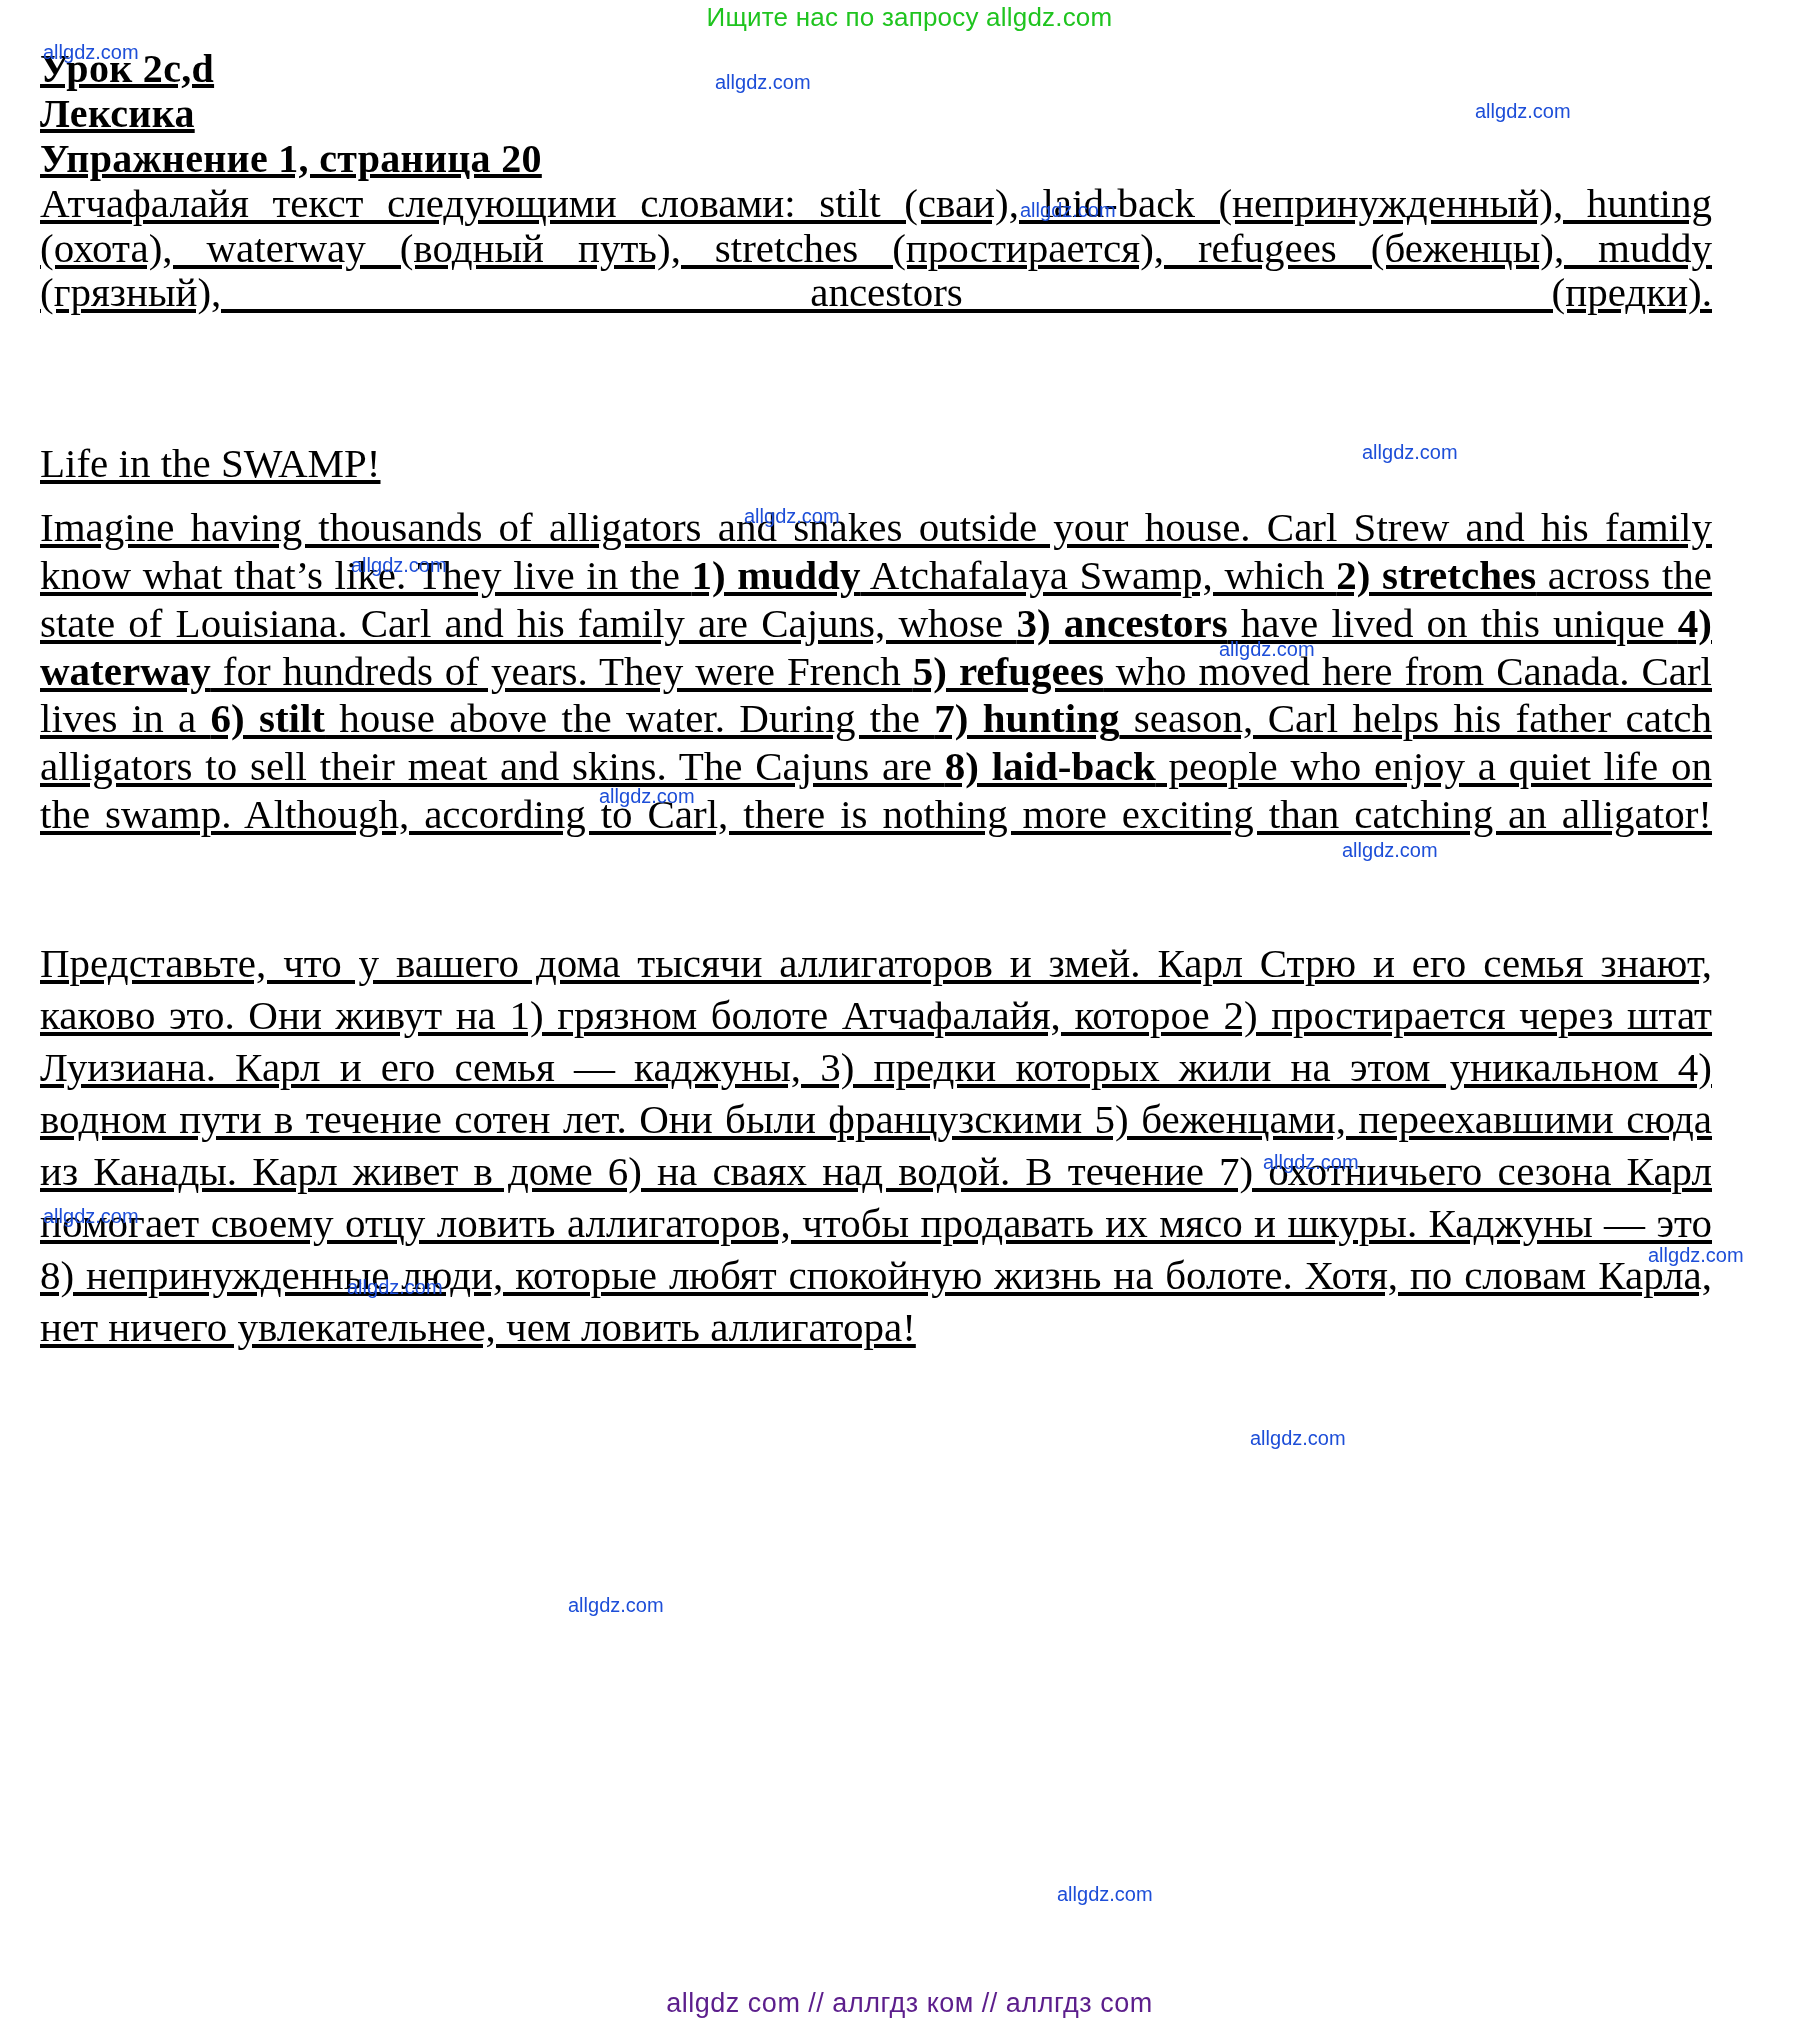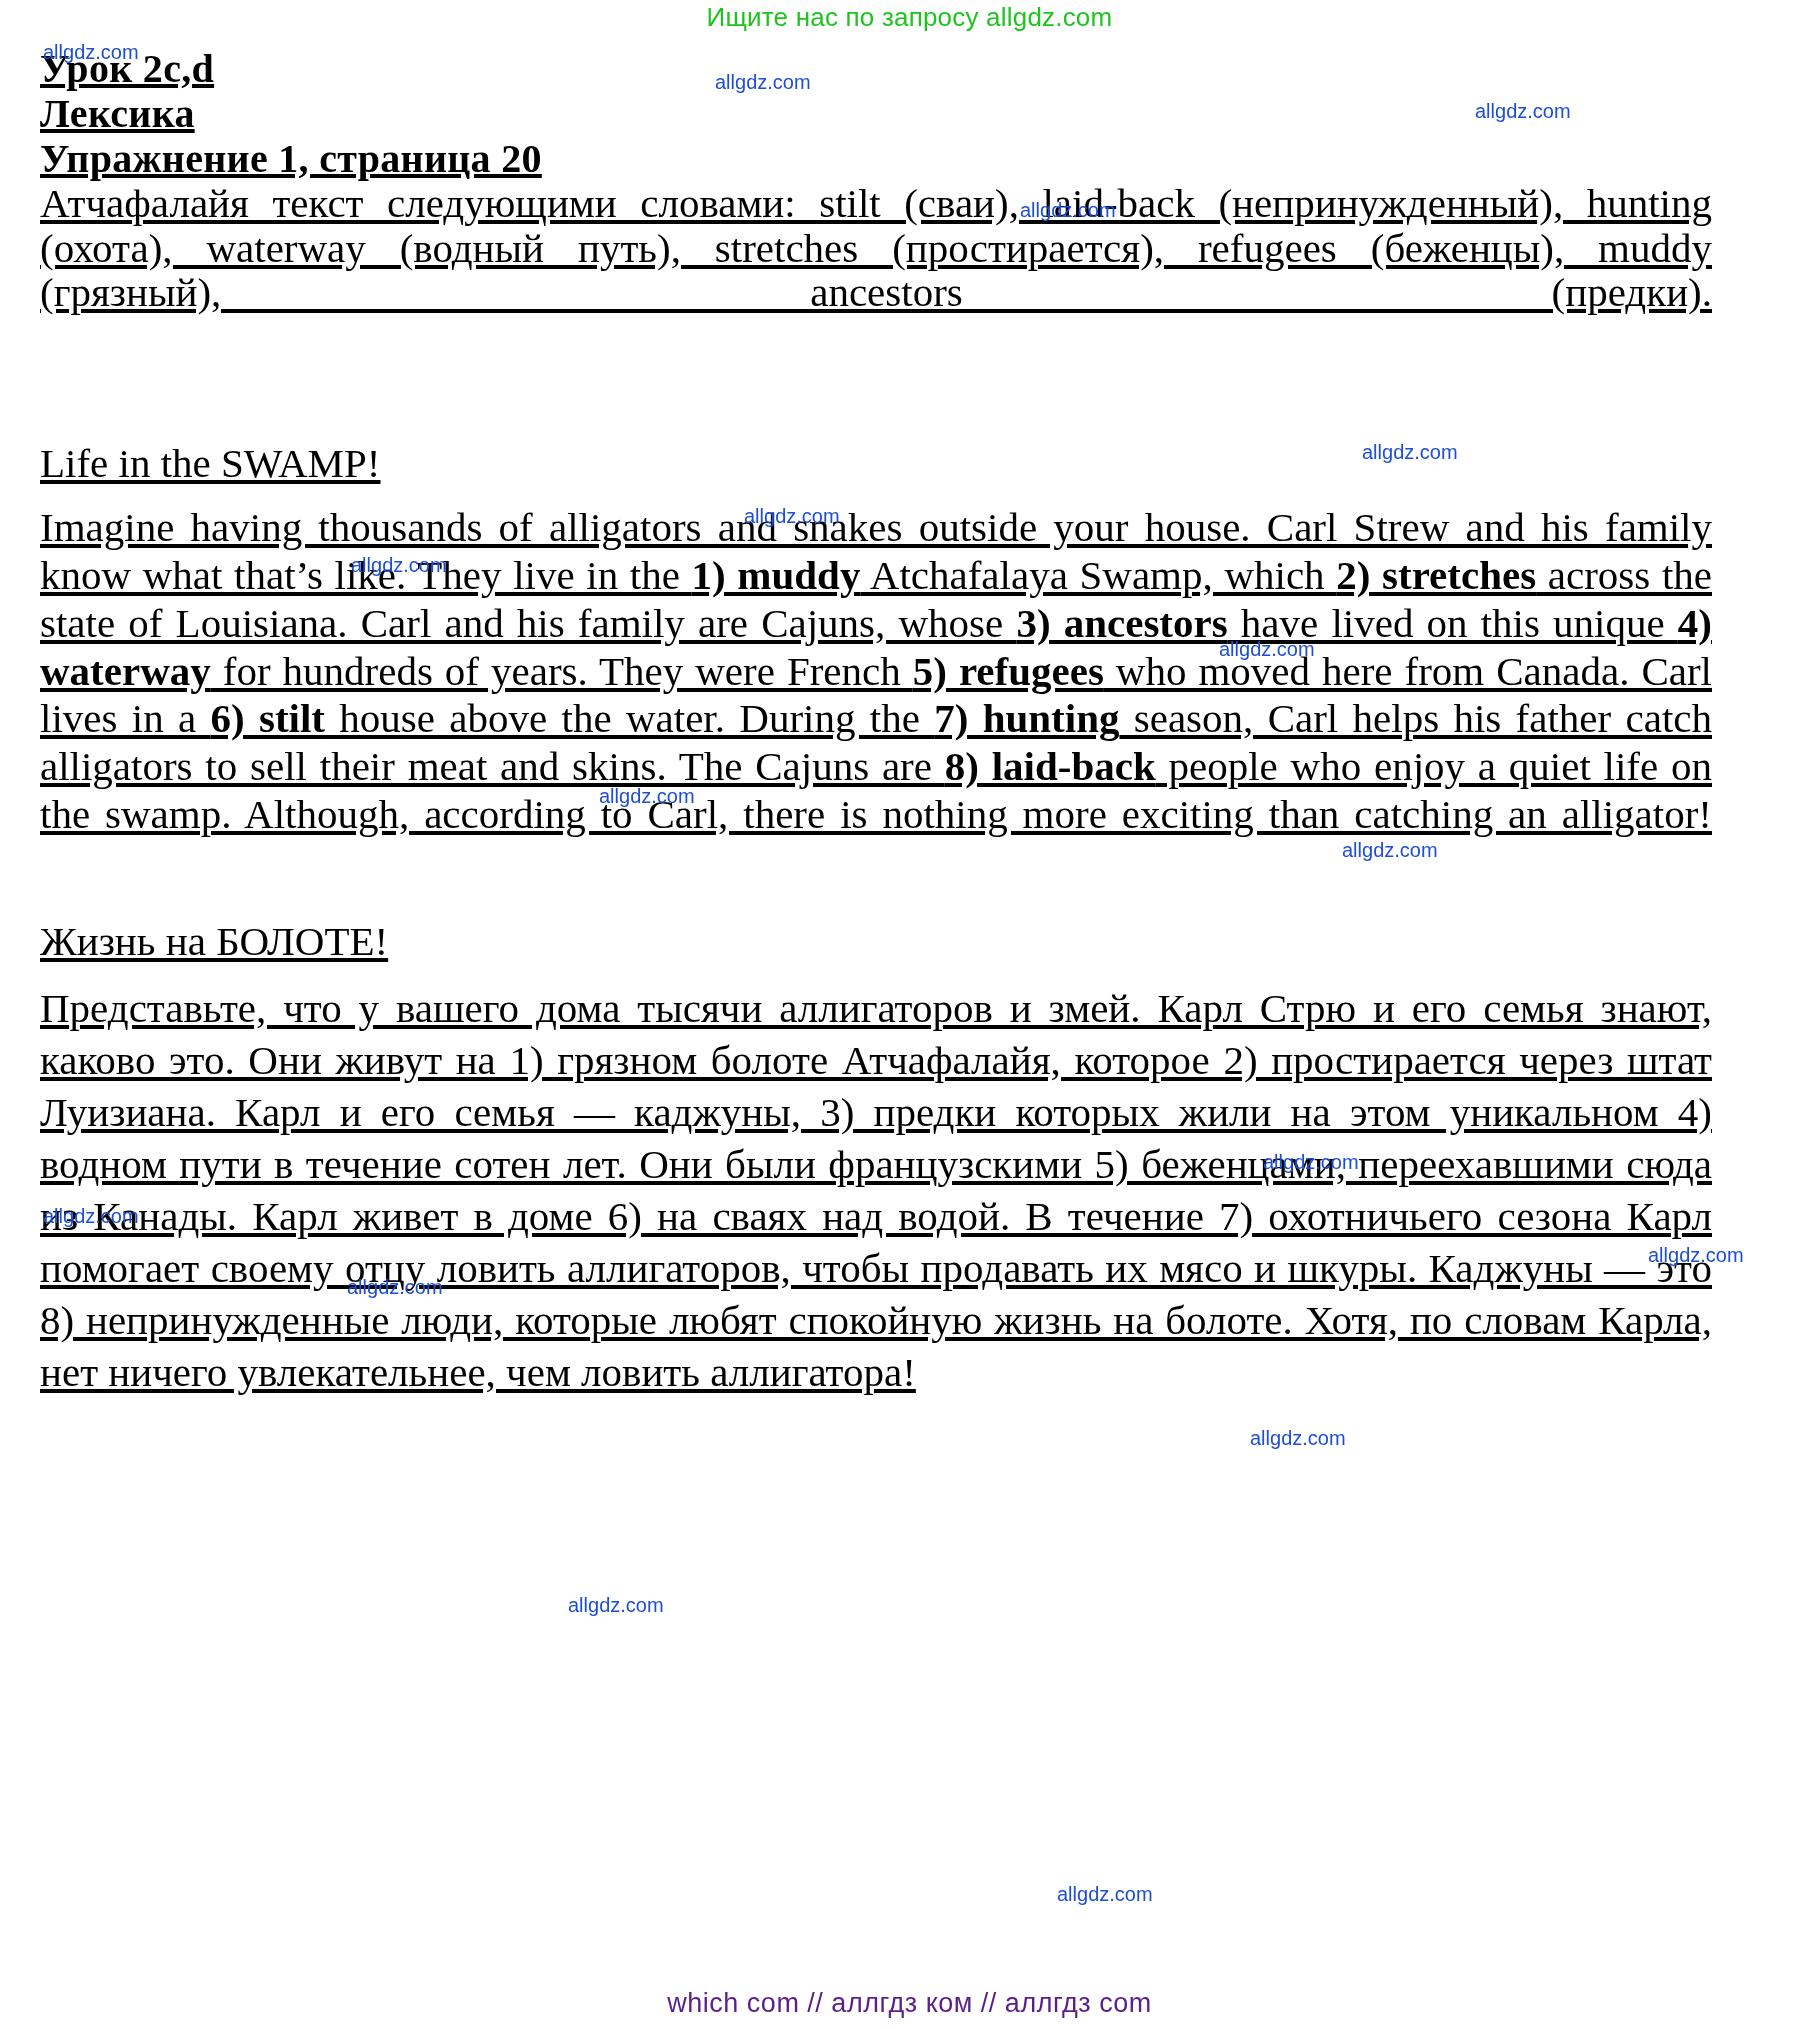--- a/index.html
+++ b/index.html
@@ -146,21 +146,20 @@
     <div class="gap-lg"></div>
 
     <div class="title-centered">Life in the SWAMP!</div>
 
     <div class="gap-sm"></div>
 
     <div class="body-text last-justify"><span>Imagine having thousands of alligators and snakes outside your house. Carl Strew and his family know what that’s like. They live in the </span><b>1) muddy</b><span> Atchafalaya Swamp, which </span><b>2) stretches</b><span> across the state of Louisiana. Carl and his family are Cajuns, whose </span><b>3) ancestors</b><span> have lived on this unique </span><b>4) waterway</b><span> for hundreds of years. They were French </span><b>5) refugees</b><span> who moved here from Canada. Carl lives in a </span><b>6) stilt</b><span> house above the water. During the </span><b>7) hunting</b><span> season, Carl helps his father catch alligators to sell their meat and skins. The Cajuns are </span><b>8) laid-back</b><span> people who enjoy a quiet life on the swamp. Although, according to Carl, there is nothing more exciting than catching an alligator!</span></div>
 
     <div class="gap-lg"></div>
 
-    <div class="title-centered">Жизнь на БОЛОТЕ!</div>
 
     <div class="gap-sm"></div>
 
     <div class="ru-text">Представьте, что у вашего дома тысячи аллигаторов и змей. Карл Стрю и его семья знают, каково это. Они живут на 1) грязном болоте Атчафалайя, которое 2) простирается через штат Луизиана. Карл и его семья — каджуны, 3) предки которых жили на этом уникальном 4) водном пути в течение сотен лет. Они были французскими 5) беженцами, переехавшими сюда из Канады. Карл живет в доме 6) на сваях над водой. В течение 7) охотничьего сезона Карл помогает своему отцу ловить аллигаторов, чтобы продавать их мясо и шкуры. Каджуны — это 8) непринужденные люди, которые любят спокойную жизнь на болоте. Хотя, по словам Карла, нет ничего увлекательнее, чем ловить аллигатора!</div>
 
   </div>
 
   <div id="watermark-layer">
       <div class="wm" style="left: 43px; top: 41px;">allgdz.com</div>
       <div class="wm" style="left: 715px; top: 71px;">allgdz.com</div>
@@ -174,16 +173,16 @@
       <div class="wm" style="left: 1342px; top: 839px;">allgdz.com</div>
       <div class="wm" style="left: 1263px; top: 1151px;">allgdz.com</div>
       <div class="wm" style="left: 43px; top: 1205px;">allgdz.com</div>
       <div class="wm" style="left: 1648px; top: 1244px;">allgdz.com</div>
       <div class="wm" style="left: 347px; top: 1276px;">allgdz.com</div>
       <div class="wm" style="left: 1250px; top: 1427px;">allgdz.com</div>
       <div class="wm" style="left: 568px; top: 1594px;">allgdz.com</div>
       <div class="wm" style="left: 1057px; top: 1883px;">allgdz.com</div>
     </div>
 
-  <div class="site-footer" style="color: rgb(92, 30, 140);">which com  //  аллгдз ком  //  аллгдз com</div>
+  <div class="site-footer" style="color: rgb(92, 30, 140);">allgdz com  //  аллгдз ком  //  аллгдз com</div>
 
 </div>
 
 
 </body></html>

